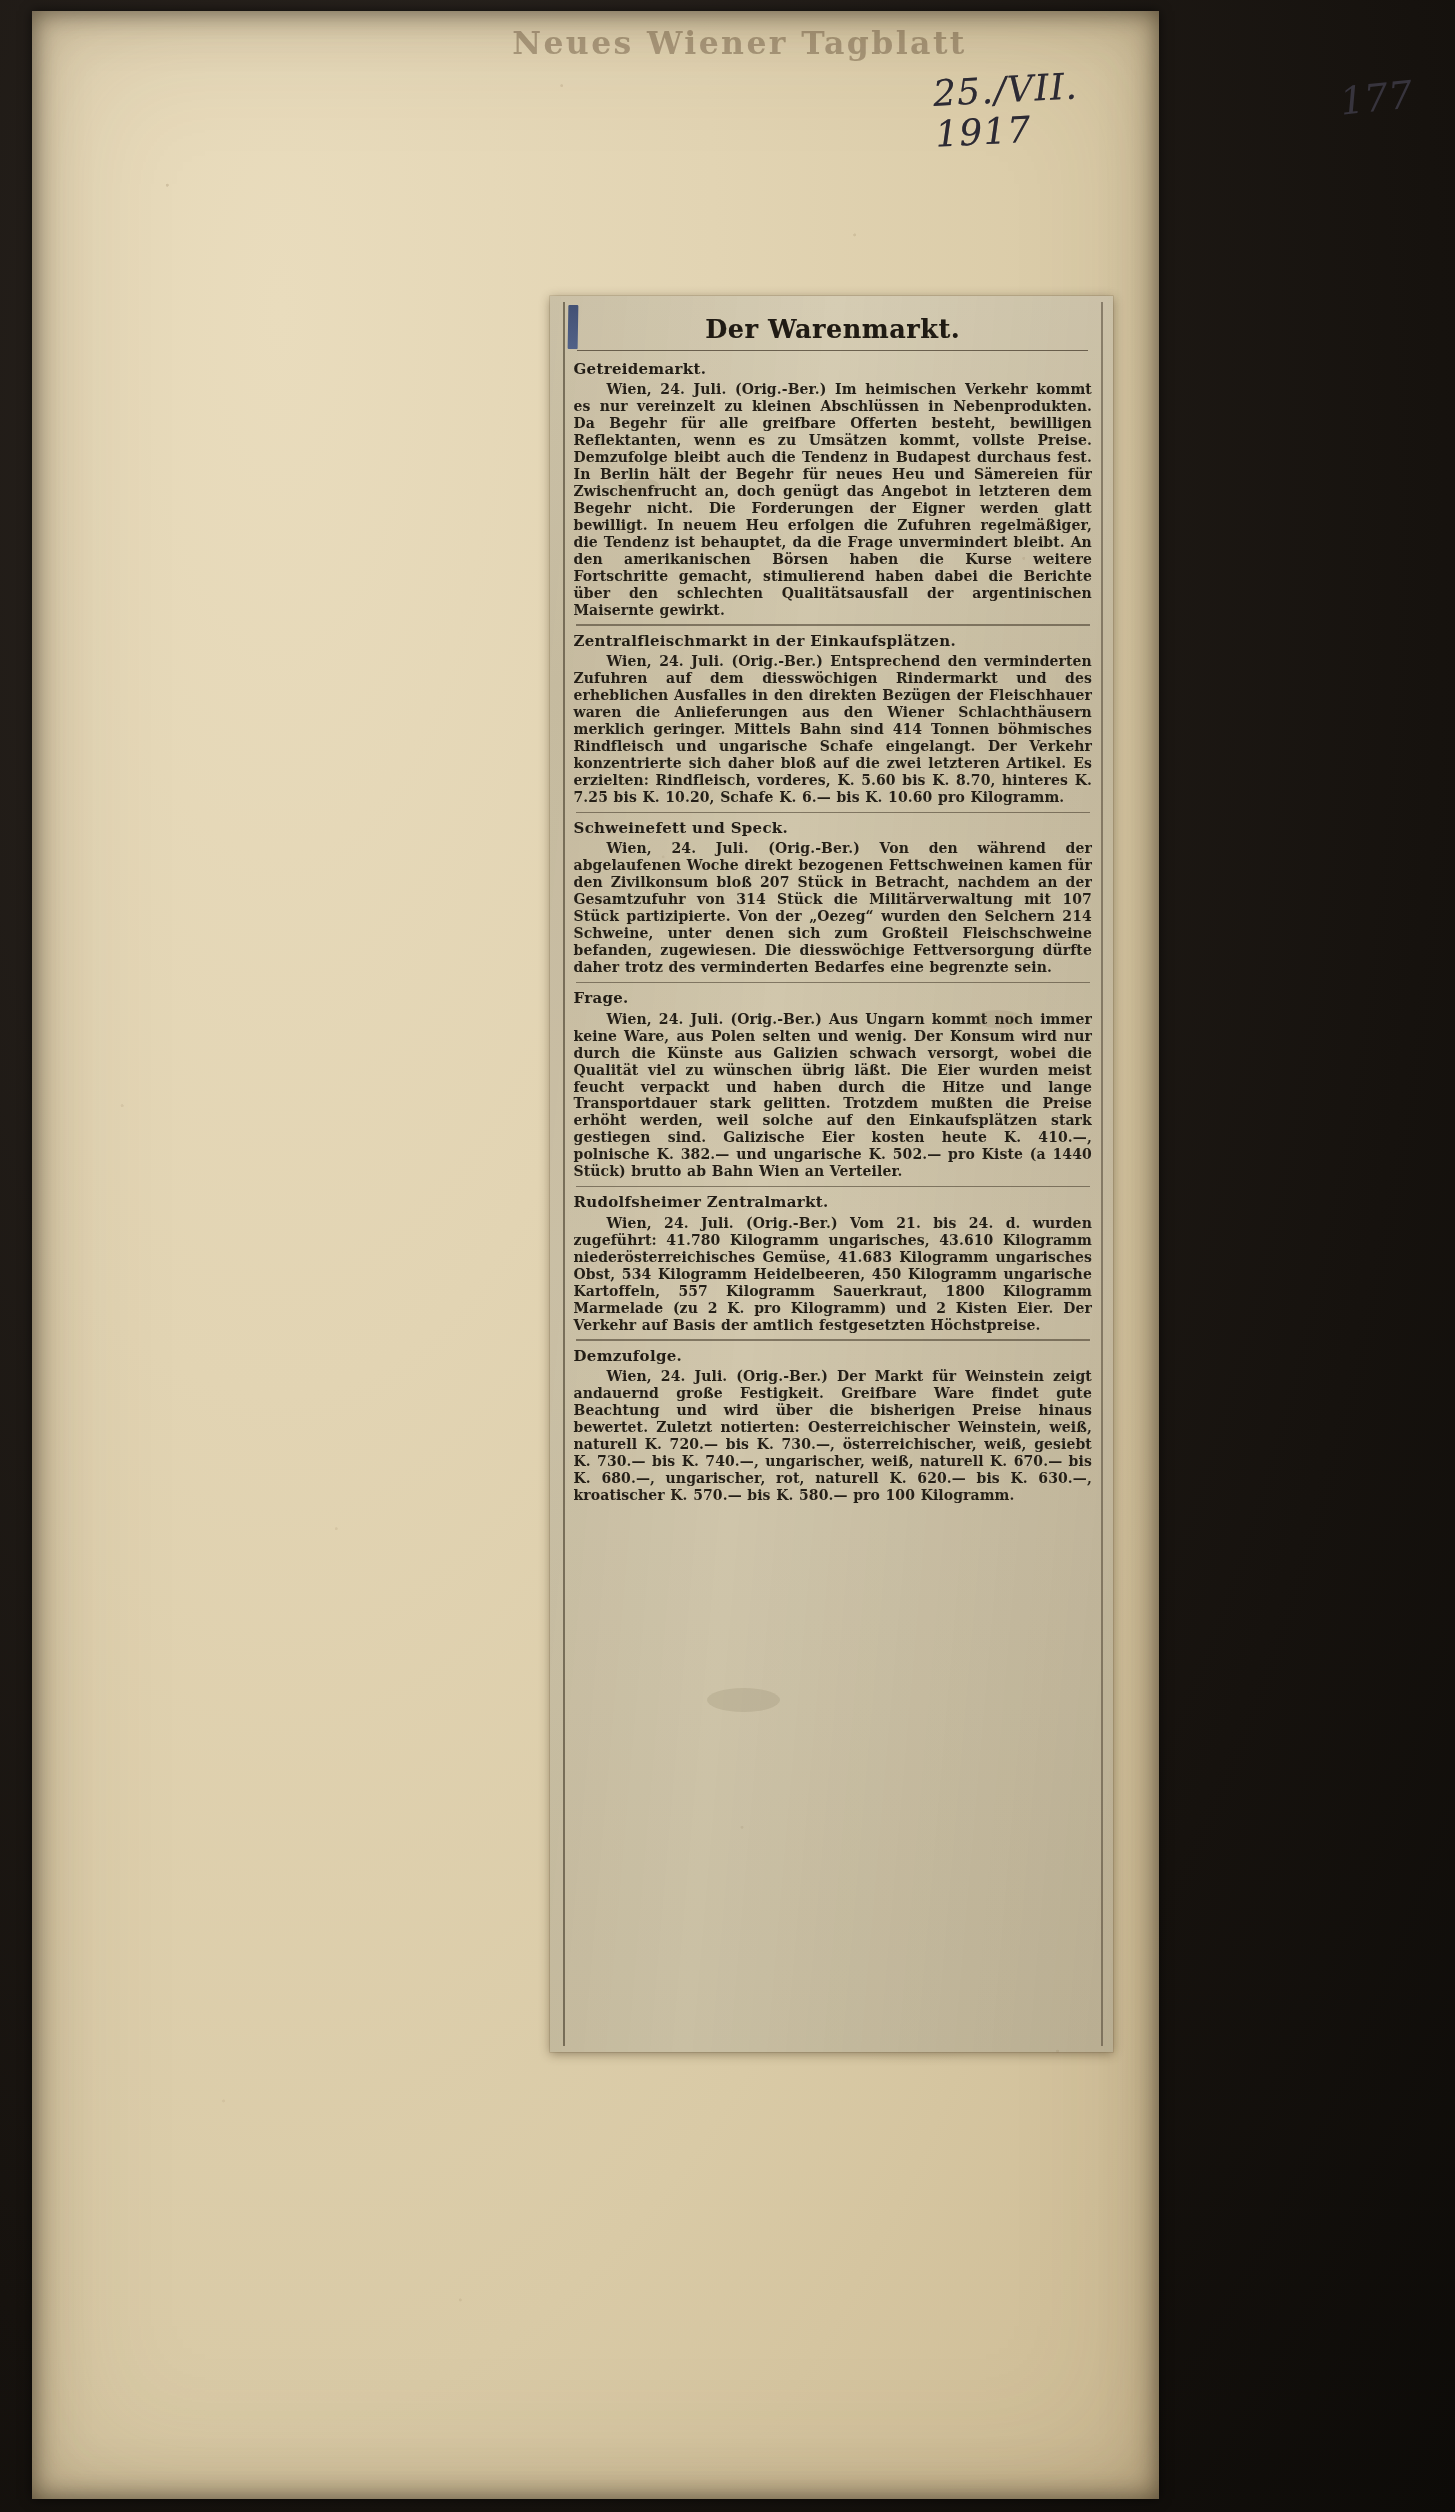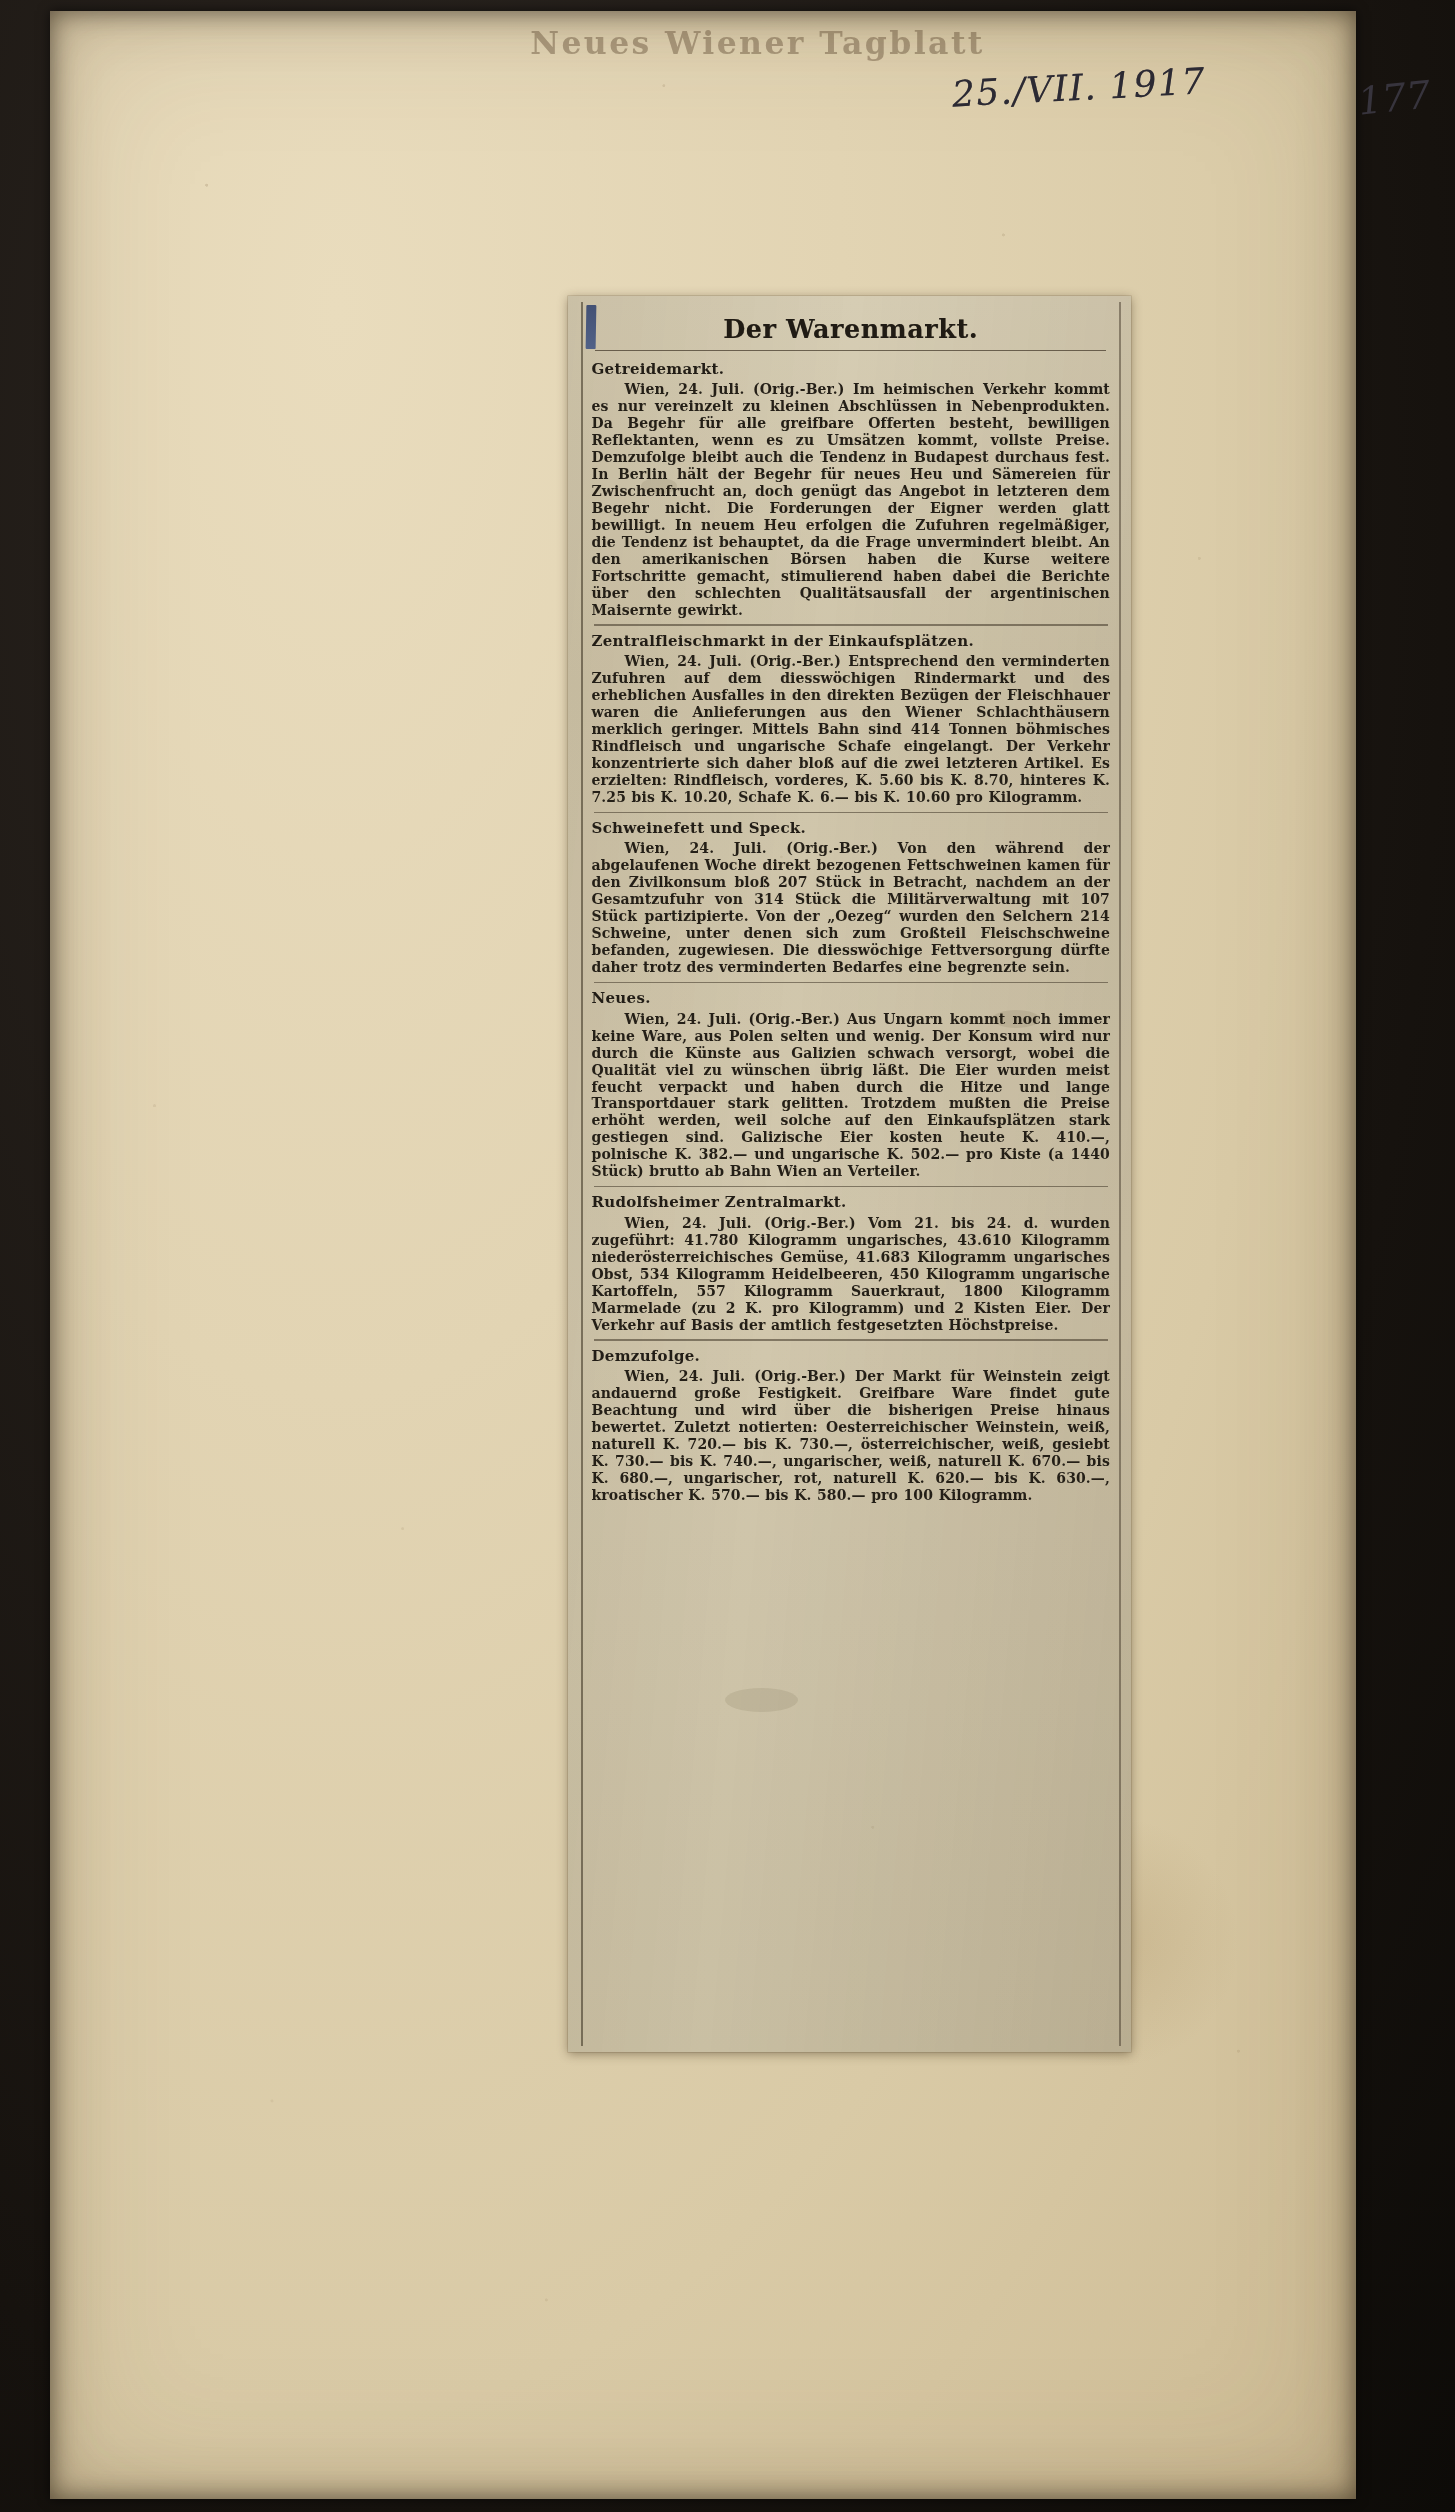--- a/index.html
+++ b/index.html
@@ -20,26 +20,25 @@
     inset: 0;
     background:
       radial-gradient(ellipse at 30% 20%, #2b2520 0%, #16120e 70%, #0d0b08 100%);
   }
 
   
   .sheet {
     position: absolute;
     left: 31.5px;
     top: 11px;
-    width: 1306px;
+    width: 1127px;
     height: 2488px;
     background:
       radial-gradient(ellipse at 22% 12%, #e9dcbd 0%, #e2d4b3 35%, #d9caa6 68%, #cdbb94 100%);
     box-shadow: 0 0 23px rgba(0,0,0,0.55) inset, 0 0 11px rgba(0,0,0,0.6);
-    margin-left: 18px;
   }
   .sheet::after {
     
     content: "";
     position: absolute;
     inset: 0;
     pointer-events: none;
     background-image:
       radial-gradient(circle at 12% 7%, rgba(120,95,60,0.22) 0 1.2px, transparent 1.8px),
       radial-gradient(circle at 47% 3%, rgba(120,95,60,0.18) 0 1px, transparent 1.8px),
@@ -271,21 +270,21 @@
         </div>
         <div class="sec-rule"></div>
 
         <div class="sec">
           <div class="sec-head">Schweinefett und Speck.</div>
           <p class="body last">Wien, 24. Juli. (Orig.-Ber.) Von den während der abgelaufenen Woche direkt bezogenen Fettschweinen kamen für den Zivilkonsum bloß 207 Stück in Betracht, nachdem an der Gesamtzufuhr von 314 Stück die Militärverwaltung mit 107 Stück partizipierte. Von der „Oezeg“ wurden den Selchern 214 Schweine, unter denen sich zum Großteil Fleischschweine befanden, zugewiesen. Die diesswöchige Fettversorgung dürfte daher trotz des verminderten Bedarfes eine begrenzte sein.</p>
         </div>
         <div class="sec-rule"></div>
 
         <div class="sec">
-          <div class="sec-head">Neues.</div>
+          <div class="sec-head">Frage.</div>
           <p class="body last">Wien, 24. Juli. (Orig.-Ber.) Aus Ungarn kommt noch immer keine Ware, aus Polen selten und wenig. Der Konsum wird nur durch die Künste aus Galizien schwach versorgt, wobei die Qualität viel zu wünschen übrig läßt. Die Eier wurden meist feucht verpackt und haben durch die Hitze und lange Transportdauer stark gelitten. Trotzdem mußten die Preise erhöht werden, weil solche auf den Einkaufsplätzen stark gestiegen sind. Galizische Eier kosten heute K. 410.—, polnische K. 382.— und ungarische K. 502.— pro Kiste (a 1440 Stück) brutto ab Bahn Wien an Verteiler.</p>
         </div>
         <div class="sec-rule"></div>
 
         <div class="sec">
           <div class="sec-head">Rudolfsheimer Zentralmarkt.</div>
           <p class="body last">Wien, 24. Juli. (Orig.-Ber.) Vom 21. bis 24. d. wurden zugeführt: 41.780 Kilogramm ungarisches, 43.610 Kilogramm niederösterreichisches Gemüse, 41.683 Kilogramm ungarisches Obst, 534 Kilogramm Heidelbeeren, 450 Kilogramm ungarische Kartoffeln, 557 Kilogramm Sauerkraut, 1800 Kilogramm Marmelade (zu 2 K. pro Kilogramm) und 2 Kisten Eier. Der Verkehr auf Basis der amtlich festgesetzten Höchstpreise.</p>
         </div>
         <div class="sec-rule"></div>
 

